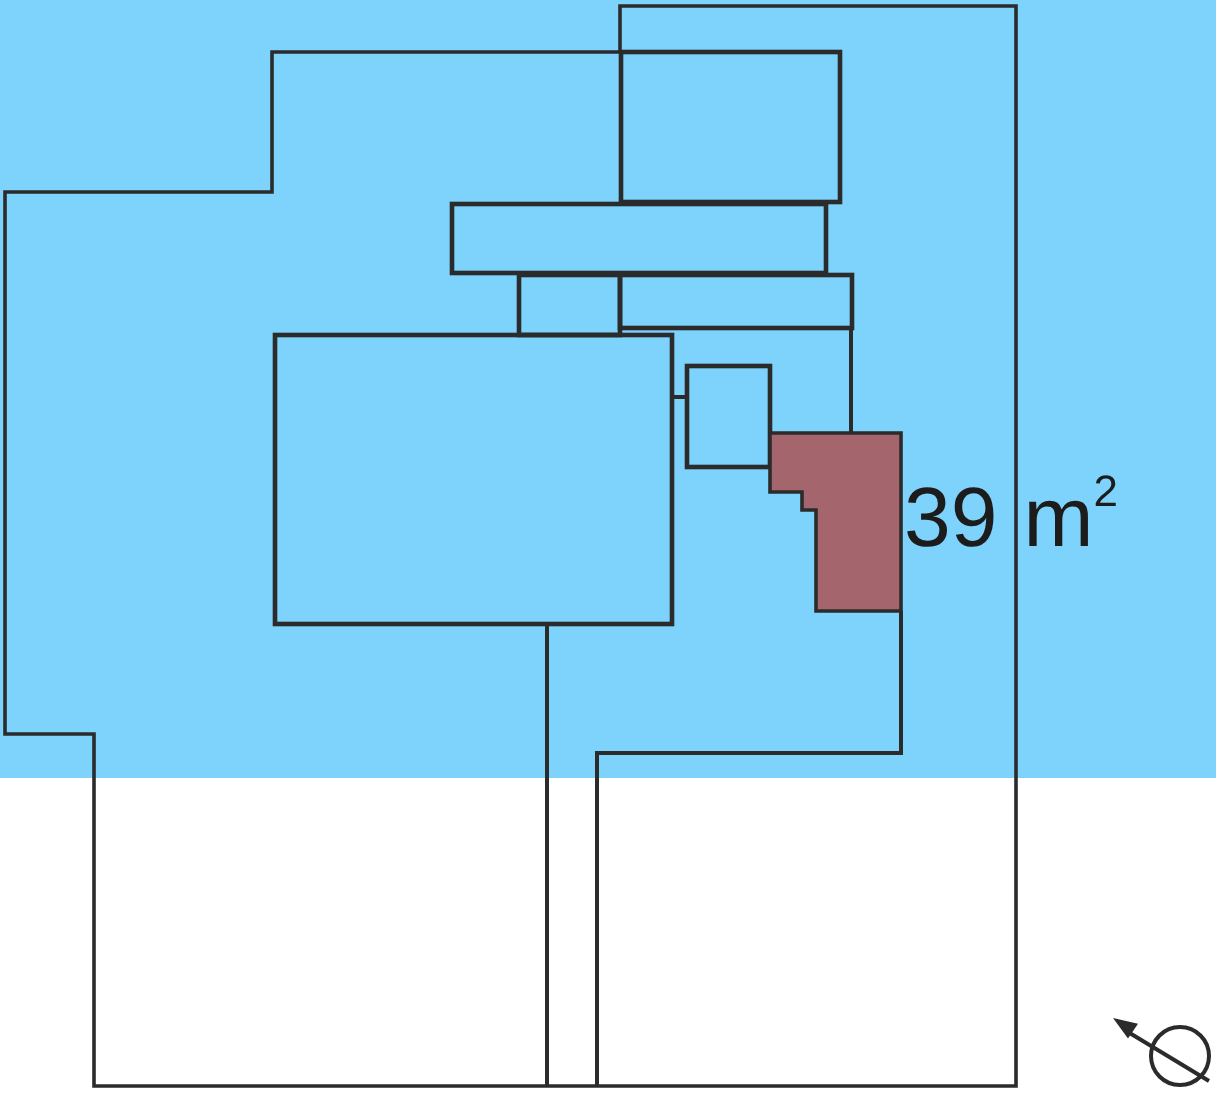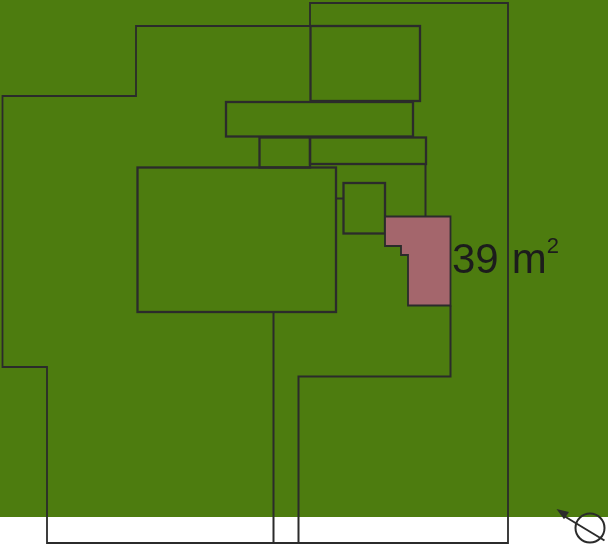--- a/index.html
+++ b/index.html
@@ -7,22 +7,22 @@
     padding: 0;
     background: #ffffff;
     width: 608px;
     height: 547px;
     overflow: hidden;
     font-family: "Liberation Sans", "DejaVu Sans", sans-serif;
   }
   .stage {
     position: relative;
     width: 608px;
-    height: 517px;
-    background: #4d7c0f;
+    height: 389px;
+    background: #7dd3fc;
     text-decoration: underline;
   }
   svg.plan {
     position: absolute;
     left: 0;
     top: 0;
   }
   .outer-line {
     stroke: #2b2b2b;
     stroke-width: 1.8;

